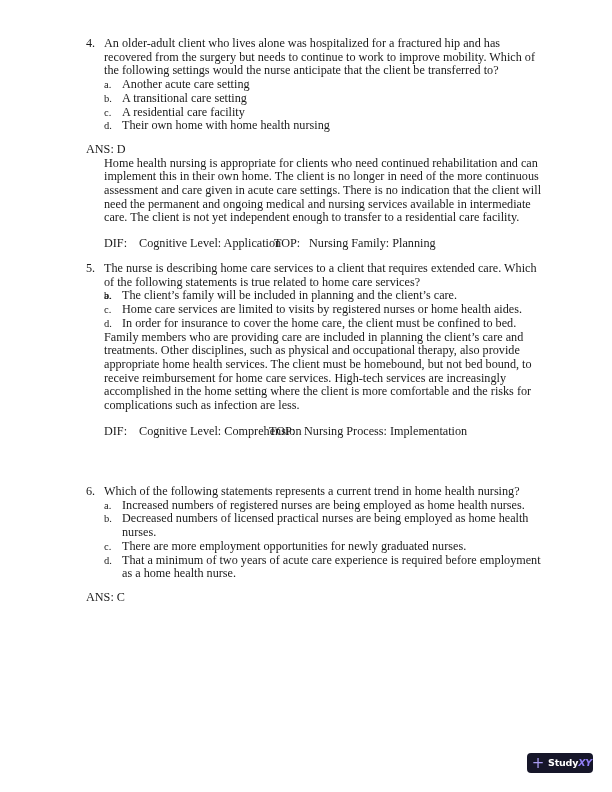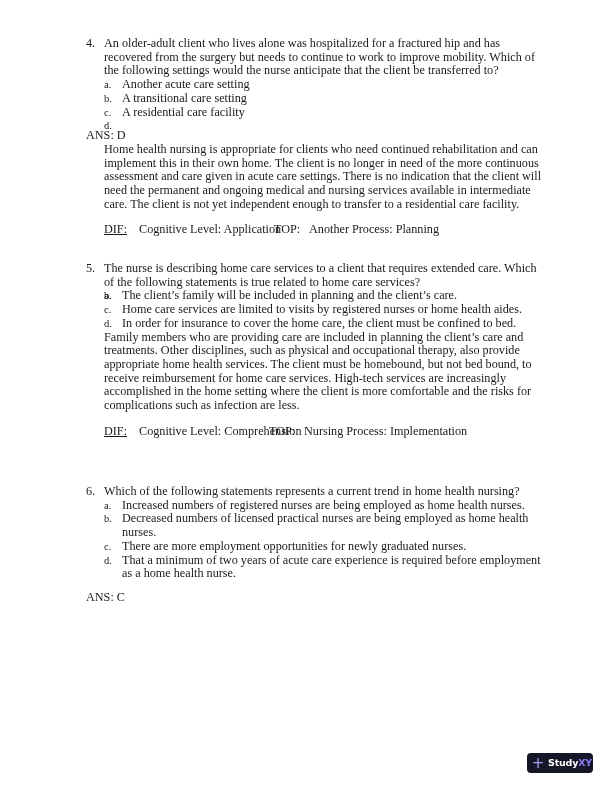--- a/index.html
+++ b/index.html
@@ -9,48 +9,48 @@
     .q { position: absolute; left: 86px; width: 460px; }
     .qnum { position: absolute; left: 0; top: 0; }
     .qstem { margin-left: 18px; }
     .opts { margin: 0; padding: 0; list-style: none; margin-left: 18px; }
     .opt { position: relative; padding-left: 18px; }
     .opt-letter { position: absolute; left: 0; top: 0; font-size: 10.5px; }
     .ans { margin-top: 10px; }
     .rationale { margin-left: 18px; }
     .meta { margin-left: 18px; margin-top: 12px; white-space: pre; }
     .meta span { display: inline-block; }
-    .dif-label { width: 35px; text-decoration: underline; }
+    .dif-label { width: 35px; }
     .dif-val-app { width: 135px; }
     .dif-val-comp { width: 130px; }
     .top-label { width: 35px; }
     .badge { position: absolute; left: 527px; top: 753px; width: 66px; height: 20px;
       background: #161629; border-radius: 4px; display: flex; align-items: center;
       font-family: "DejaVu Sans", sans-serif; font-weight: bold; font-size: 9.5px; color: #ffffff; }
     .badge-plus { width: 14px; margin-left: 4px; color: #a99cf0; font-weight: normal; font-size: 15px; line-height: 20px; text-align: center; }
     .badge-text { margin-left: 3px; letter-spacing: -0.2px; }
-    .badge-xy { color: #8f7cf2; }
+    .badge-xy { color: #8f7cf2; font-style: italic; }
   </style>
 </head>
 <body>
 
 <div class="page">
 
   <div class="q" style="top:37px;">
     <span class="qnum">4.</span>
     <div class="qstem">An older-adult client who lives alone was hospitalized for a fractured hip and has recovered from the surgery but needs to continue to work to improve mobility. Which of the following settings would the nurse anticipate that the client be transferred to?</div>
     <ul class="opts">
       <li class="opt"><span class="opt-letter">a.</span><span>Another acute care setting</span></li>
       <li class="opt"><span class="opt-letter">b.</span><span>A transitional care setting</span></li>
       <li class="opt"><span class="opt-letter">c.</span><span>A residential care facility</span></li>
-      <li class="opt"><span class="opt-letter">d.</span></li>
+      <li class="opt"><span class="opt-letter">d.</span><span>Their own home with home health nursing</span></li>
     </ul>
     <div class="ans">ANS:  D</div>
     <div class="rationale">Home health nursing is appropriate for clients who need continued rehabilitation and can implement this in their own home. The client is no longer in need of the more continuous assessment and care given in acute care settings. There is no indication that the client will need the permanent and ongoing medical and nursing services available in intermediate care. The client is not yet independent enough to transfer to a residential care facility.</div>
-    <div class="meta"><span class="dif-label">DIF:</span><span class="dif-val-app">Cognitive Level: Application</span><span class="top-label">TOP:</span><span>Another Process: Planning</span></div>
+    <div class="meta"><span class="dif-label">DIF:</span><span class="dif-val-app">Cognitive Level: Application</span><span class="top-label">TOP:</span><span>Nursing Family: Planning</span></div>
   </div>
 
   <div class="q" style="top:262px;">
     <span class="qnum">5.</span>
     <div class="qstem">The nurse is describing home care services to a client that requires extended care. Which of the following statements is true related to home care services?</div>
     <ul class="opts">
       <li class="opt"><span class="opt-letter">a.</span></li>
       <li class="opt"><span class="opt-letter">b.</span><span>The client’s family will be included in planning and the client’s care.</span></li>
       <li class="opt"><span class="opt-letter">c.</span><span>Home care services are limited to visits by registered nurses or home health aides.</span></li>
       <li class="opt"><span class="opt-letter">d.</span><span>In order for insurance to cover the home care, the client must be confined to bed.</span></li>

